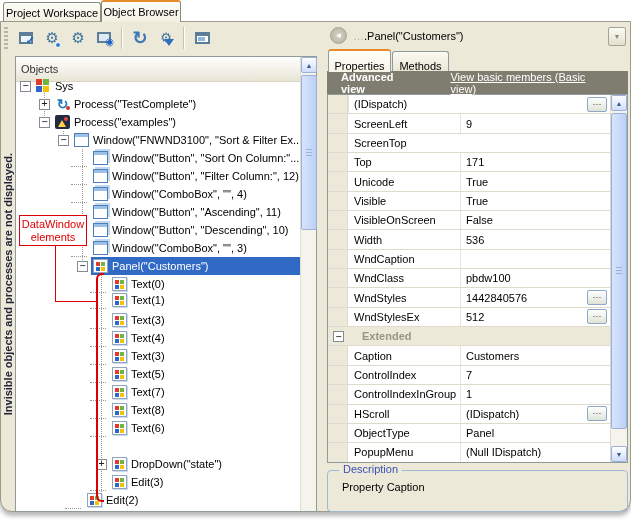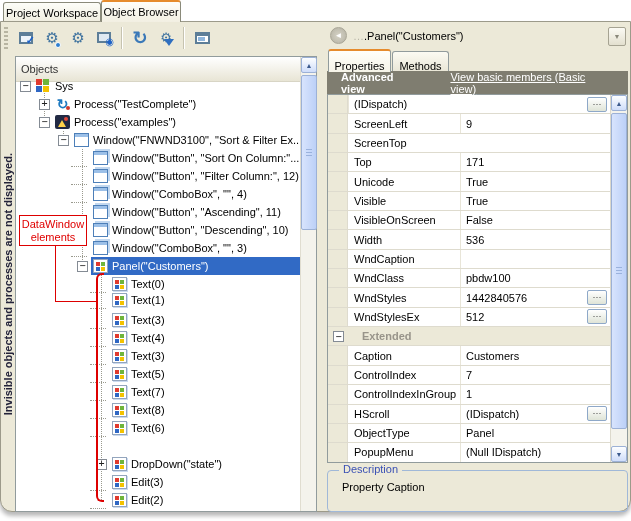--- a/index.html
+++ b/index.html
@@ -469,21 +469,21 @@
             <span class="trow-inner">
               <span class="ticon ic-flag">
                 <span class="q q1"></span>
                 <span class="q q2"></span>
                 <span class="q q3"></span>
                 <span class="q q4"></span>
               </span>
               <span class="tlabel">Edit(3)</span>
             </span>
           </div>
-          <div class="trow" style="top: 416px; padding-left: 80px;">
+          <div class="trow" style="top: 416px; padding-left: 55px;">
             <span class="exp-space">
               <i></i>
             </span>
             <span class="trow-inner">
               <span class="ticon ic-flag">
                 <span class="q q1"></span>
                 <span class="q q2"></span>
                 <span class="q q3"></span>
                 <span class="q q4"></span>
               </span>

